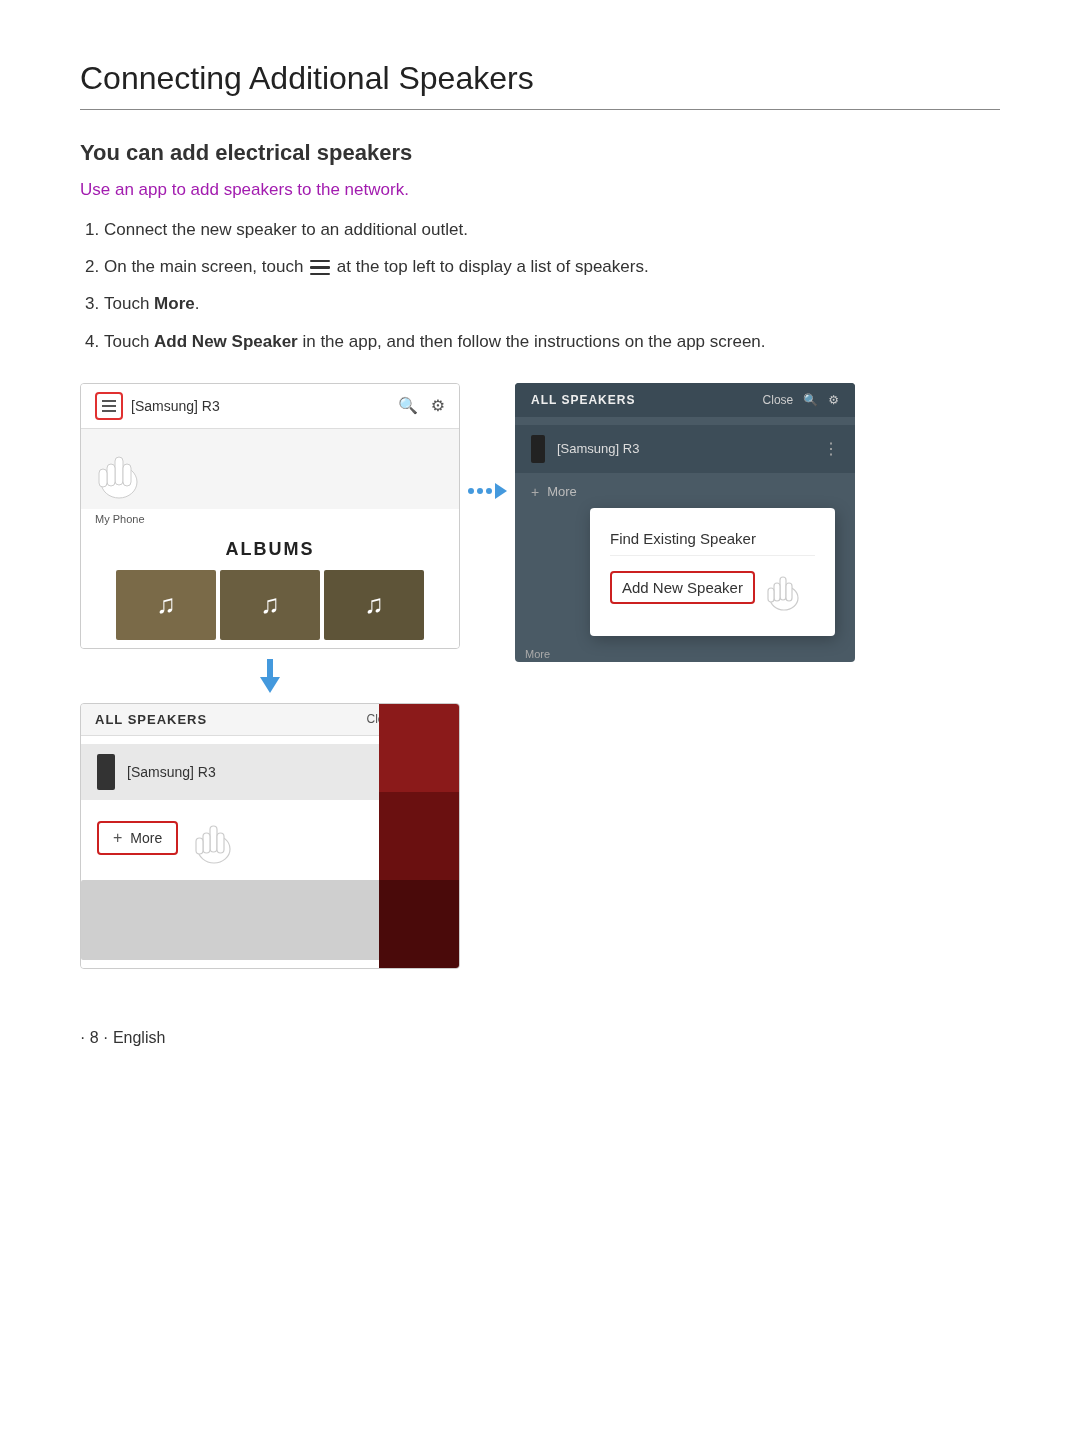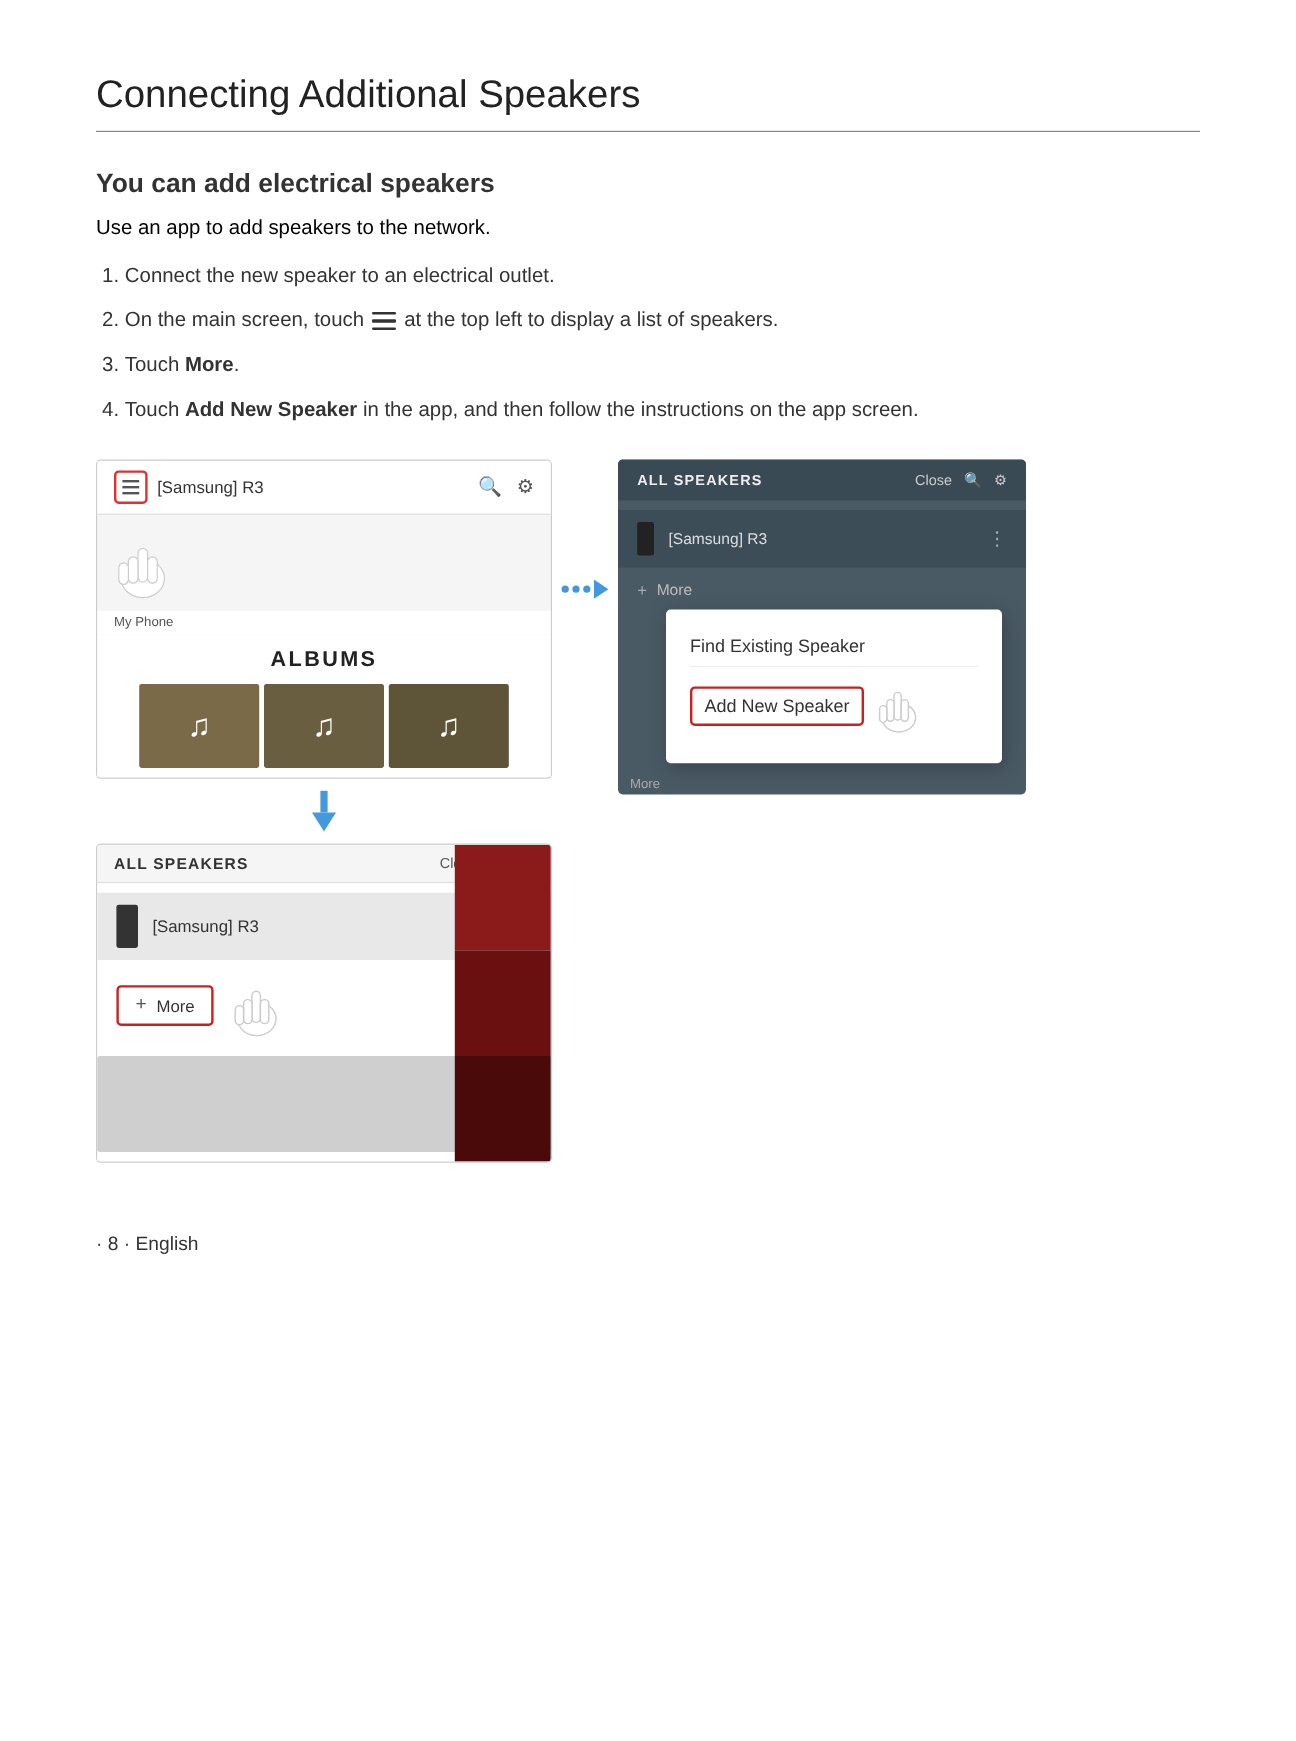--- a/index.html
+++ b/index.html
@@ -20,21 +20,21 @@
     }
     h2 {
       font-size: 22px;
       font-weight: bold;
       margin-bottom: 14px;
       color: #333;
     }
     .intro-text {
       font-size: 17px;
       margin-bottom: 16px;
-      color: #000000;
+      color: #a21caf;
     }
     ol {
       margin-left: 24px;
       margin-bottom: 28px;
     }
     ol li {
       font-size: 17px;
       margin-bottom: 10px;
       color: #333;
       line-height: 1.6;
@@ -315,21 +315,21 @@
     .popup-container {
       position: relative;
       margin-top: -10px;
     }
     .popup-box {
       background: #fff;
       border-radius: 4px;
       box-shadow: 2px 4px 16px rgba(0,0,0,0.25);
       padding: 14px 20px;
       margin: 0 20px 10px 20px;
-      width: 280px;
+      width: 245px;
       margin-left: auto;
       margin-right: 20px;
     }
     .popup-item {
       font-size: 15px;
       color: #333;
       padding: 8px 0;
       border-bottom: 1px solid #eee;
     }
     .popup-item:last-child { border-bottom: none; }
@@ -390,21 +390,21 @@
 </head>
 <body>
 
 <h1>Connecting Additional Speakers</h1>
 
 <h2>You can add electrical speakers</h2>
 
 <p class="intro-text">Use an app to add speakers to the network.</p>
 
 <ol>
-  <li>Connect the new speaker to an electrical outlet.</li>
+  <li>Connect the new speaker to an additional outlet.</li>
   <li>On the main screen, touch
     <span class="hamburger-icon">
       <span></span><span></span><span></span>
     </span>
     at the top left to display a list of speakers.
   </li>
   <li>Touch <b>More</b>.</li>
   <li>Touch <b>Add New Speaker</b> in the app, and then follow the instructions on the app screen.</li>
 </ol>
 

